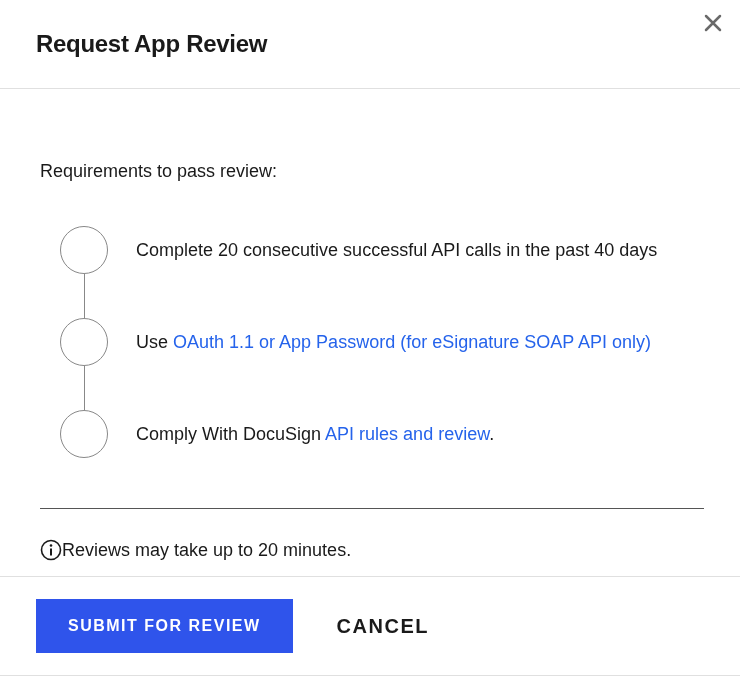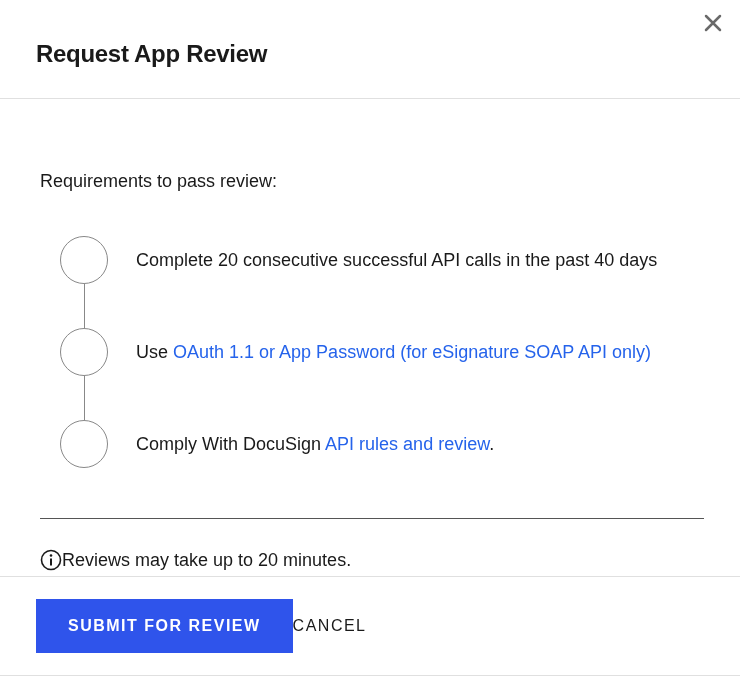--- a/index.html
+++ b/index.html
@@ -8,21 +8,21 @@
       box-sizing: border-box;
     }
     body {
       font-family: -apple-system, BlinkMacSystemFont, "Segoe UI", Helvetica, Arial, sans-serif;
       background: #fff;
       width: 740px;
       height: 676px;
       position: relative;
     }
     .header {
-      padding: 40px 36px 30px 36px;
+      padding: 30px 36px 30px 36px;
       border-bottom: 1px solid #e0e0e0;
       position: relative;
     }
     .title {
       font-size: 24px;
       font-weight: 700;
       color: #1a1a1a;
       letter-spacing: -0.3px;
     }
     .close-btn {
@@ -109,39 +109,40 @@
     .footer {
       position: absolute;
       bottom: 0;
       left: 0;
       right: 0;
       border-top: 1px solid #e0e0e0;
       border-bottom: 1px solid #e0e0e0;
       padding: 22px 36px;
       display: flex;
       align-items: center;
+      gap: 44px;
       background: #fff;
     }
     .submit-btn {
       background: #2f54eb;
       color: #fff;
       border: none;
       padding: 18px 32px;
       font-size: 16px;
       font-weight: 700;
       letter-spacing: 1.5px;
       cursor: pointer;
       font-family: inherit;
     }
     .cancel-btn {
       background: none;
       border: none;
       color: #1a1a1a;
-      font-size: 16px;
-      font-weight: 400;
+      font-size: 20px;
+      font-weight: 700;
       letter-spacing: 1.5px;
       cursor: pointer;
       font-family: inherit;
     }
   </style>
 </head>
 <body>
 
 <div class="header">
   <h1 class="title">Request App Review</h1>

